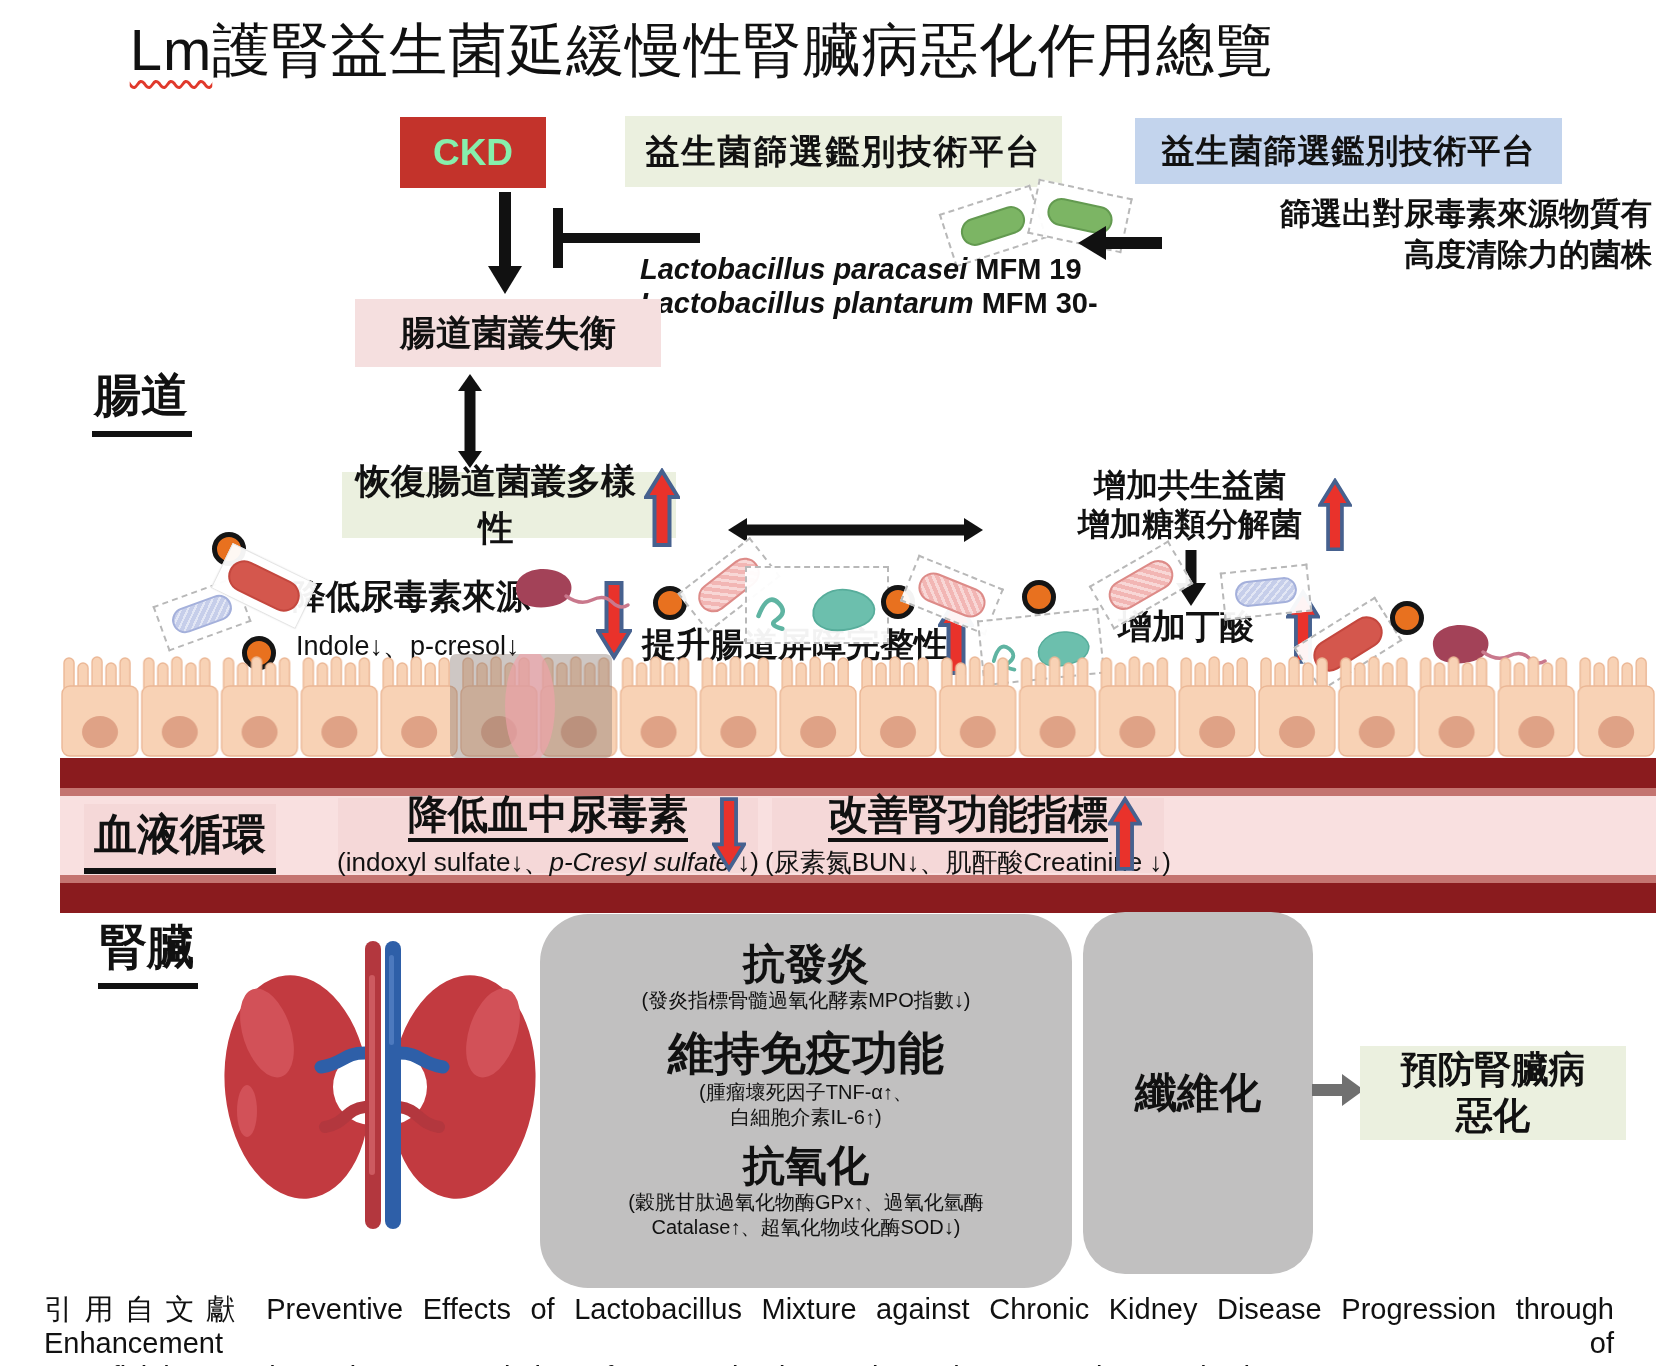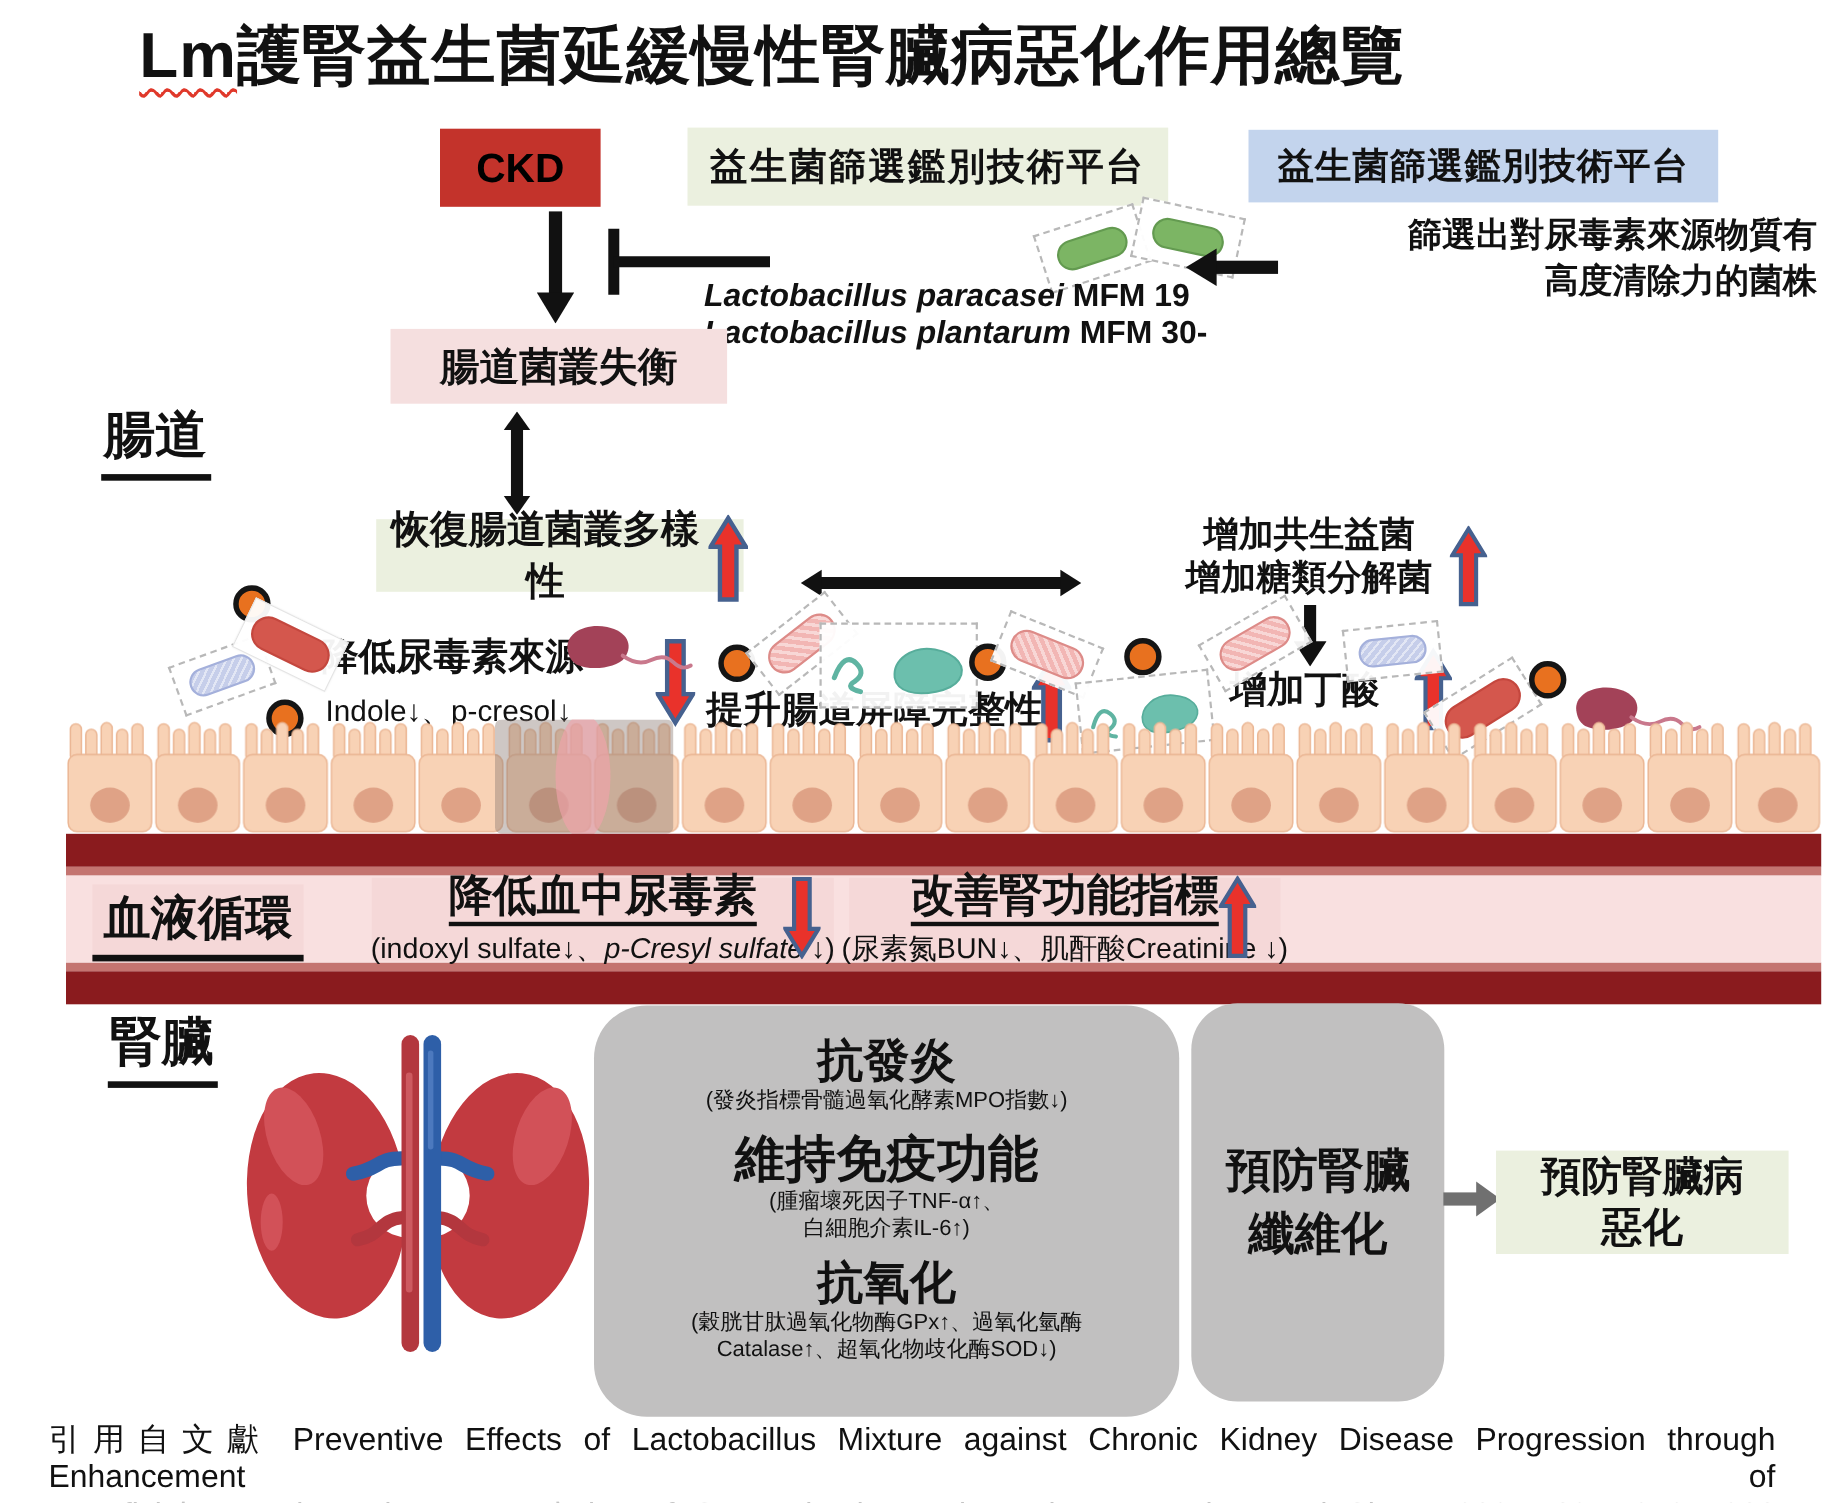--- a/index.html
+++ b/index.html
@@ -6,23 +6,23 @@
     --ckd-red:#C3332B; --platform-green:#EBF0DF; --platform-blue:#C3D4ED;
     --dysbiosis-pink:#F5DFDF; --gray-box:#C1C0C0; --vessel-dark:#8A1B1E;
     --vessel-stripe:#C47470; --vessel-light:#F9E0E0; --chip-pink:#F5D8D8;
     --arrow-red:#E9322B; --arrow-border-blue:#46618F; --outcome-green:#EBF0DF;
   }
   html,body{margin:0;padding:0;background:#fff;}
   .canvas{position:relative;width:1656px;height:1366px;background:#fff;overflow:hidden;
           font-family:"Liberation Sans","DejaVu Sans",sans-serif;color:#111;}
   .abs{position:absolute;}
   .box{display:flex;align-items:center;justify-content:center;text-align:center;font-weight:bold;}
-  .title{width:1404px;top:12px;left:0;text-align:center;font-size:58px;font-weight:bold;letter-spacing:1px;}
+  .title{width:1404px;top:12px;left:0;text-align:center;font-size:58px;font-weight:normal;letter-spacing:1px;}
   .title .lm{text-decoration:underline wavy #E0392B;text-decoration-thickness:3px;text-underline-offset:10px;}
-  .ckd{left:400px;top:117px;width:146px;height:71px;background:var(--ckd-red);color:#000000;font-size:37px;}
+  .ckd{left:400px;top:117px;width:146px;height:71px;background:var(--ckd-red);color:#86efac;font-size:37px;}
   .plat-g{left:625px;top:116px;width:437px;height:71px;background:var(--platform-green);font-size:34px;letter-spacing:2px;}
   .plat-b{left:1135px;top:118px;width:427px;height:66px;background:var(--platform-blue);font-size:33px;letter-spacing:1px;}
   .screen-txt{left:1178px;top:194px;width:474px;font-size:31px;font-weight:bold;text-align:right;line-height:1.32;}
   .strains{left:640px;top:252px;width:460px;font-size:29px;font-weight:bold;line-height:1.18;}
   .strains i{font-style:italic;}
   .pinkbox{left:355px;top:299px;width:306px;height:68px;background:var(--dysbiosis-pink);font-size:36px;}
   .seclabel{font-size:47px;font-weight:bold;border-bottom:6px solid #111;padding:0 4px 4px 2px;}
   .greenbox2{left:342px;top:472px;width:334px;height:66px;background:var(--platform-green);font-size:35px;padding-right:26px;box-sizing:border-box;}
   .sym{left:1045px;top:466px;width:290px;font-size:32px;font-weight:bold;text-align:center;line-height:1.22;}
   .striplabel{font-size:34px;font-weight:bold;white-space:nowrap;}
@@ -267,21 +267,20 @@
     <div class="h1" style="margin-top:14px;font-size:46px">維持免疫功能</div>
     <div class="s1">(腫瘤壞死因子TNF-α↑、</div>
     <div class="s1">白細胞介素IL-6↑)</div>
     <div class="h1" style="margin-top:12px">抗氧化</div>
     <div class="s1">(穀胱甘肽過氧化物酶GPx↑、過氧化氫酶</div>
     <div class="s1">Catalase↑、超氧化物歧化酶SOD↓)</div>
   </div>
 
   <div class="abs box grayB">
     <div>
-      <div>預防腎臟</div>
       <div>纖維化</div>
     </div>
   </div>
 
   <svg class="abs" style="left:1312px;top:1072px" width="52" height="36" viewBox="0 0 52 36">
     <rect x="0" y="12" width="32" height="12" fill="#707070"></rect>
       <polygon points="30,2 52,18 30,34" fill="#707070"></polygon>
   </svg>
 
   <div class="abs box greenC">

